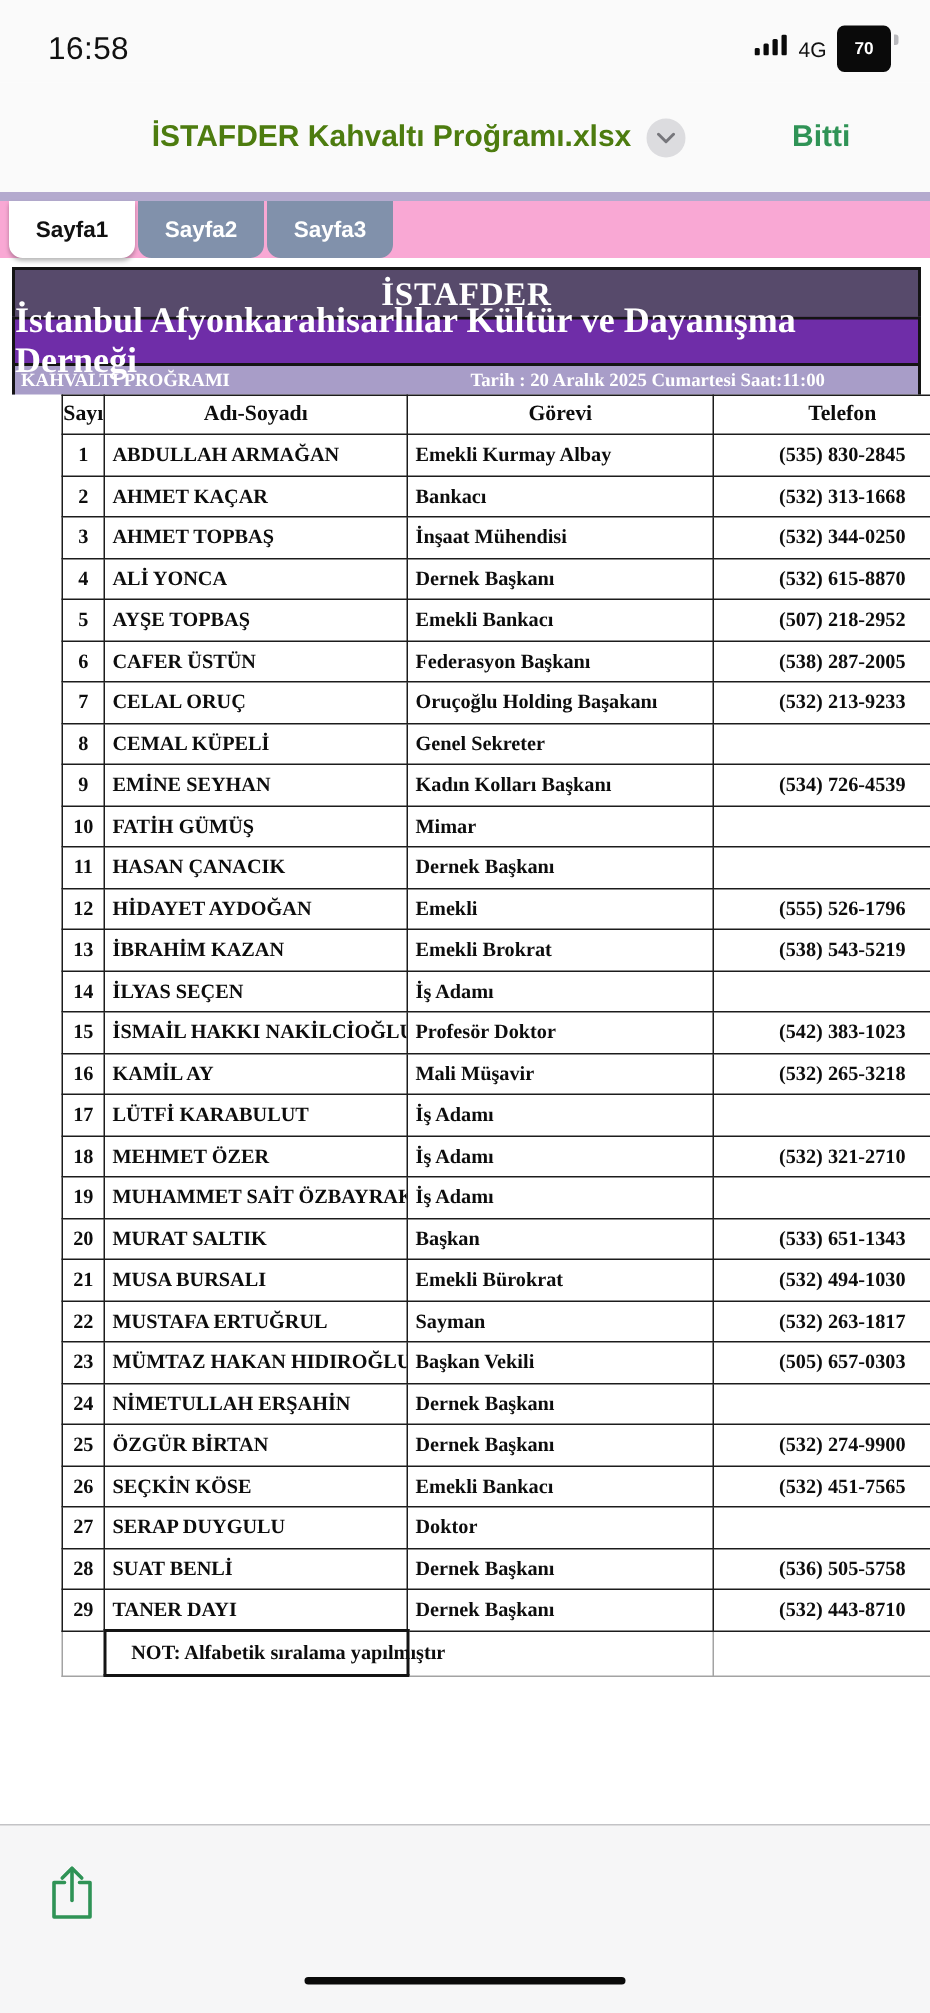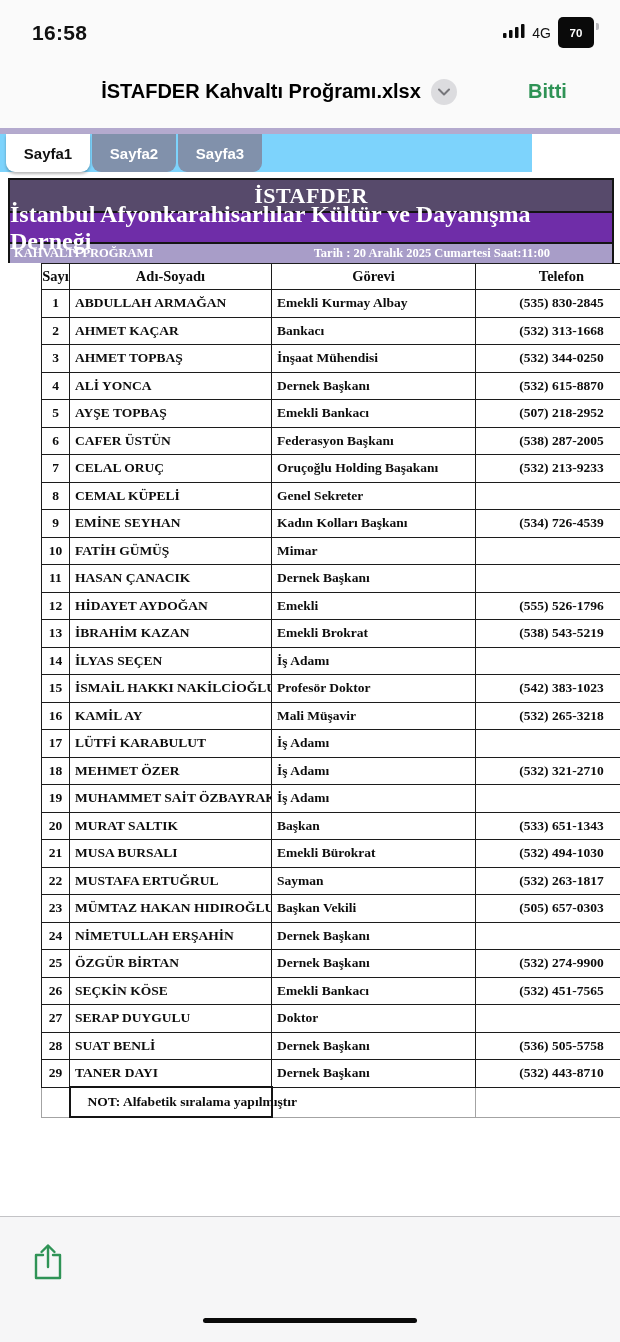--- a/index.html
+++ b/index.html
@@ -6,39 +6,39 @@
   html,body { background:#fff; }
   #screen {
     position:relative; width:620px; height:1342px; overflow:hidden;
     background:#ffffff; font-family:"Liberation Sans","DejaVu Sans",sans-serif;
   }
   
   .status-bar {
     position:absolute; top:0; left:0; width:620px; height:55px; background:#fafafa;
     display:flex; align-items:center; justify-content:space-between; padding:10px 22px 0 32px;
   }
-  .status-time { font-size:21px; font-weight:bold; color:#111; letter-spacing:.3px; }
+  .status-time { font-size:21px; font-weight:normal; color:#111; letter-spacing:.3px; }
   .status-right { display:flex; align-items:center; gap:7px; }
   .net-label { font-size:14px; color:#111; }
   .battery { position:relative; width:36px; height:31px; background:#0a0a0a; border-radius:5px;
     display:flex; align-items:center; justify-content:center; margin-right:4px; }
   .battery span { color:#fff; font-size:11.5px; font-weight:bold; }
   .battery::after { content:""; position:absolute; right:-5px; top:5.5px; width:3px; height:7px;
     background:#b9b9bd; border-radius:0 2px 2px 0; }
   
   .nav-bar { position:absolute; top:55px; left:0; width:620px; height:73px; background:#fafafa;
     display:flex; align-items:center; }
   .nav-center { flex:1; display:flex; align-items:center; justify-content:center; gap:10px; padding-left:30px; }
-  .nav-title { font-size:20px; font-weight:bold; color:#000000; white-space:nowrap; }
+  .nav-title { font-size:20px; font-weight:bold; color:#4d7c0f; white-space:nowrap; }
   .chevron-btn { width:26px; height:26px; border-radius:50%; background:#dcdcdf;
     display:flex; align-items:center; justify-content:center; }
   .done-btn { width:92px; text-align:left; font-size:20px; font-weight:700; }
   
   .sheet-strip { position:absolute; top:128px; left:0; width:620px; height:6px; }
-  .tab-bar { position:absolute; top:134px; left:0; width:532px; height:38px; background:#7dd3fc;
+  .tab-bar { position:absolute; top:134px; left:0; width:620px; height:38px; background:#f9a8d4;
     display:flex; align-items:stretch; }
   .tab { width:84px; display:flex; align-items:center; justify-content:center;
     font-size:15px; font-weight:bold; border-radius:0 0 9px 9px; margin-right:2px; }
   .tab.active { background:#ffffff; color:#111; box-shadow:0 2px 3px rgba(0,0,0,.28); margin-left:6px; }
   .tab.inactive { color:#fff; }
   
   .sheet { position:absolute; top:178px; left:8px; width:606px; }
   .band { width:100%; border:2px solid #141414; border-bottom:none; color:#fff;
     font-family:"Liberation Serif","DejaVu Serif",serif; font-weight:bold; }
   .band-1 { height:33px; display:flex; align-items:center; justify-content:center;

